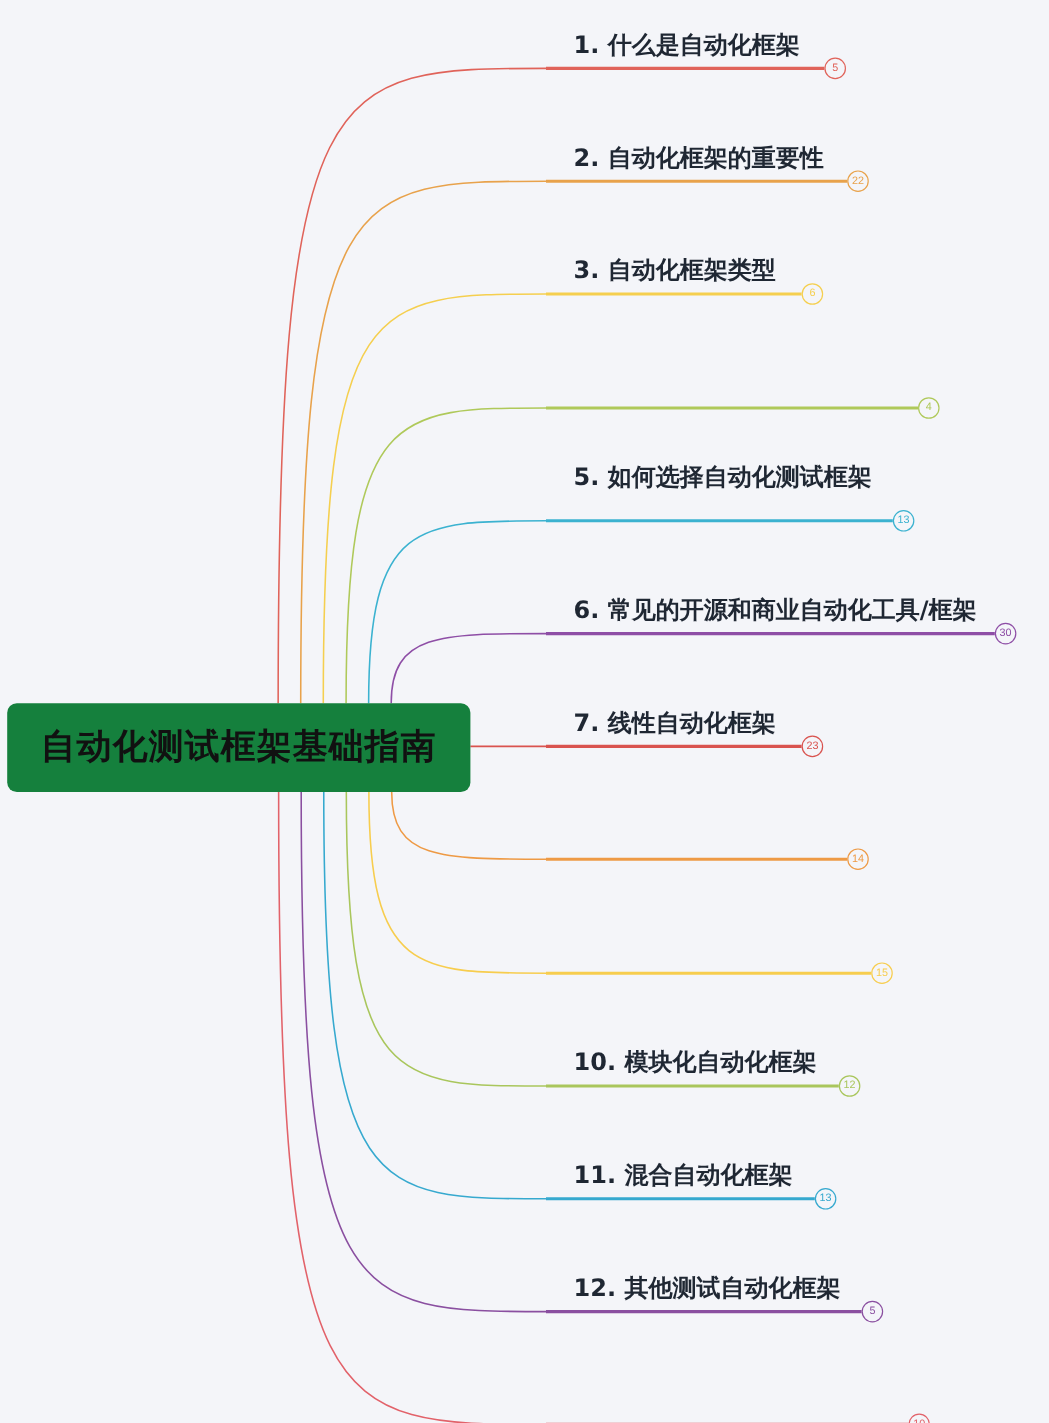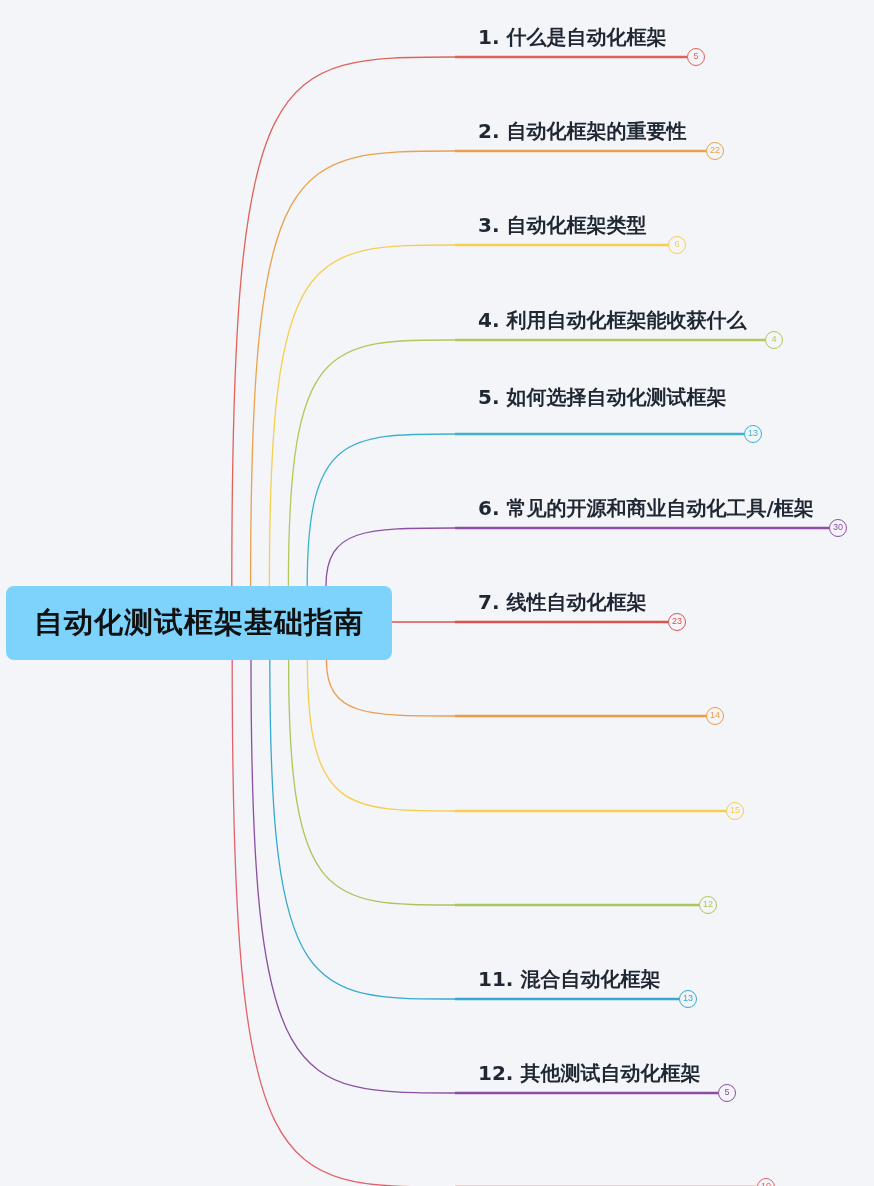--- a/index.html
+++ b/index.html
@@ -6,21 +6,21 @@
   body {
     width:874px; height:1186px; overflow:hidden;
     background:#f4f5f9;
     font-family:"DejaVu Sans","Liberation Sans",sans-serif;
     position:relative;
   }
   #canvas { position:absolute; left:0; top:0; width:874px; height:1186px; }
   #edges { position:absolute; left:0; top:0; }
   .root {
     position:absolute; left:6px; top:586px; width:386px; height:74px;
-    background:#7dd3fc; border-radius:8px;
+    background:#15803d; border-radius:8px;
     display:flex; align-items:center; justify-content:center;
     box-sizing:border-box;
   }
   .root-title {
     font-size:29px; font-weight:bold; color:#111111; letter-spacing:1px;
     white-space:nowrap;
   }
   .branch {
     position:absolute; left:478px; height:26px;
     font-size:20px; font-weight:bold; color:#1f2733;
@@ -66,24 +66,24 @@
       <line x1="455" y1="1187" x2="757" y2="1187" stroke="#e2626a" stroke-width="2.6"></line>
     </svg>
 
   <div class="root">
     <span class="root-title">自动化测试框架基础指南</span>
   </div>
 
   <div class="branch" style="top: 24px;">1. 什么是自动化框架</div>
   <div class="branch" style="top: 118px;">2. 自动化框架的重要性</div>
   <div class="branch" style="top: 212px;">3. 自动化框架类型</div>
-  <div class="branch" style="top: 307px;">4. 利用自动化框架能收获什么</div>
   <div class="branch" style="top: 384px;">5. 如何选择自动化测试框架</div>
   <div class="branch" style="top: 495px;">6. 常见的开源和商业自动化工具/框架</div>
   <div class="branch" style="top: 589px;">7. 线性自动化框架</div>
+  <div class="branch" style="top: 872px;">10. 模块化自动化框架</div>
   <div class="branch" style="top: 966px;">11. 混合自动化框架</div>
   <div class="branch" style="top: 1060px;">12. 其他测试自动化框架</div>
 
   <div class="badge" style="left: 687px; top: 48px; border-color: rgb(224, 99, 90); color: rgb(224, 99, 90);">5</div>
   <div class="badge" style="left: 706px; top: 142px; border-color: rgb(232, 162, 75); color: rgb(232, 162, 75);">22</div>
   <div class="badge" style="left: 668px; top: 236px; border-color: rgb(245, 207, 79); color: rgb(245, 207, 79);">6</div>
   <div class="badge" style="left: 765px; top: 331px; border-color: rgb(175, 201, 90); color: rgb(175, 201, 90);">4</div>
   <div class="badge" style="left: 744px; top: 425px; border-color: rgb(59, 178, 208); color: rgb(59, 178, 208);">13</div>
   <div class="badge" style="left: 829px; top: 519px; border-color: rgb(142, 78, 166); color: rgb(142, 78, 166);">30</div>
   <div class="badge" style="left: 668px; top: 613px; border-color: rgb(217, 83, 79); color: rgb(217, 83, 79);">23</div>

